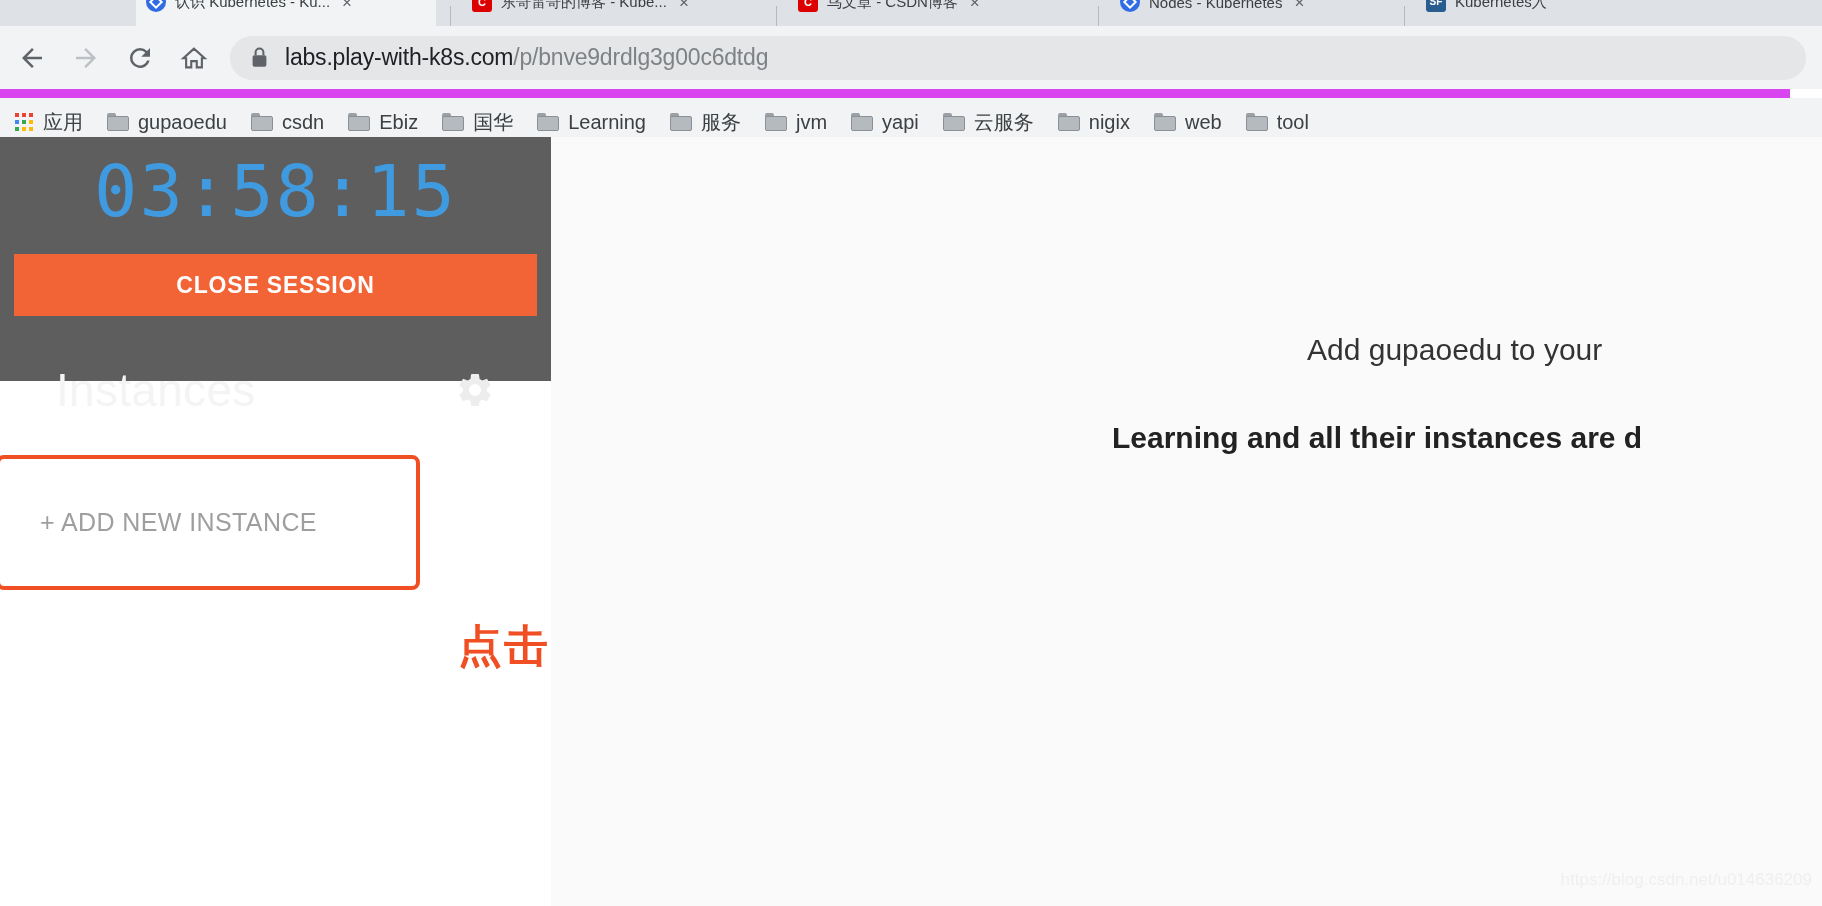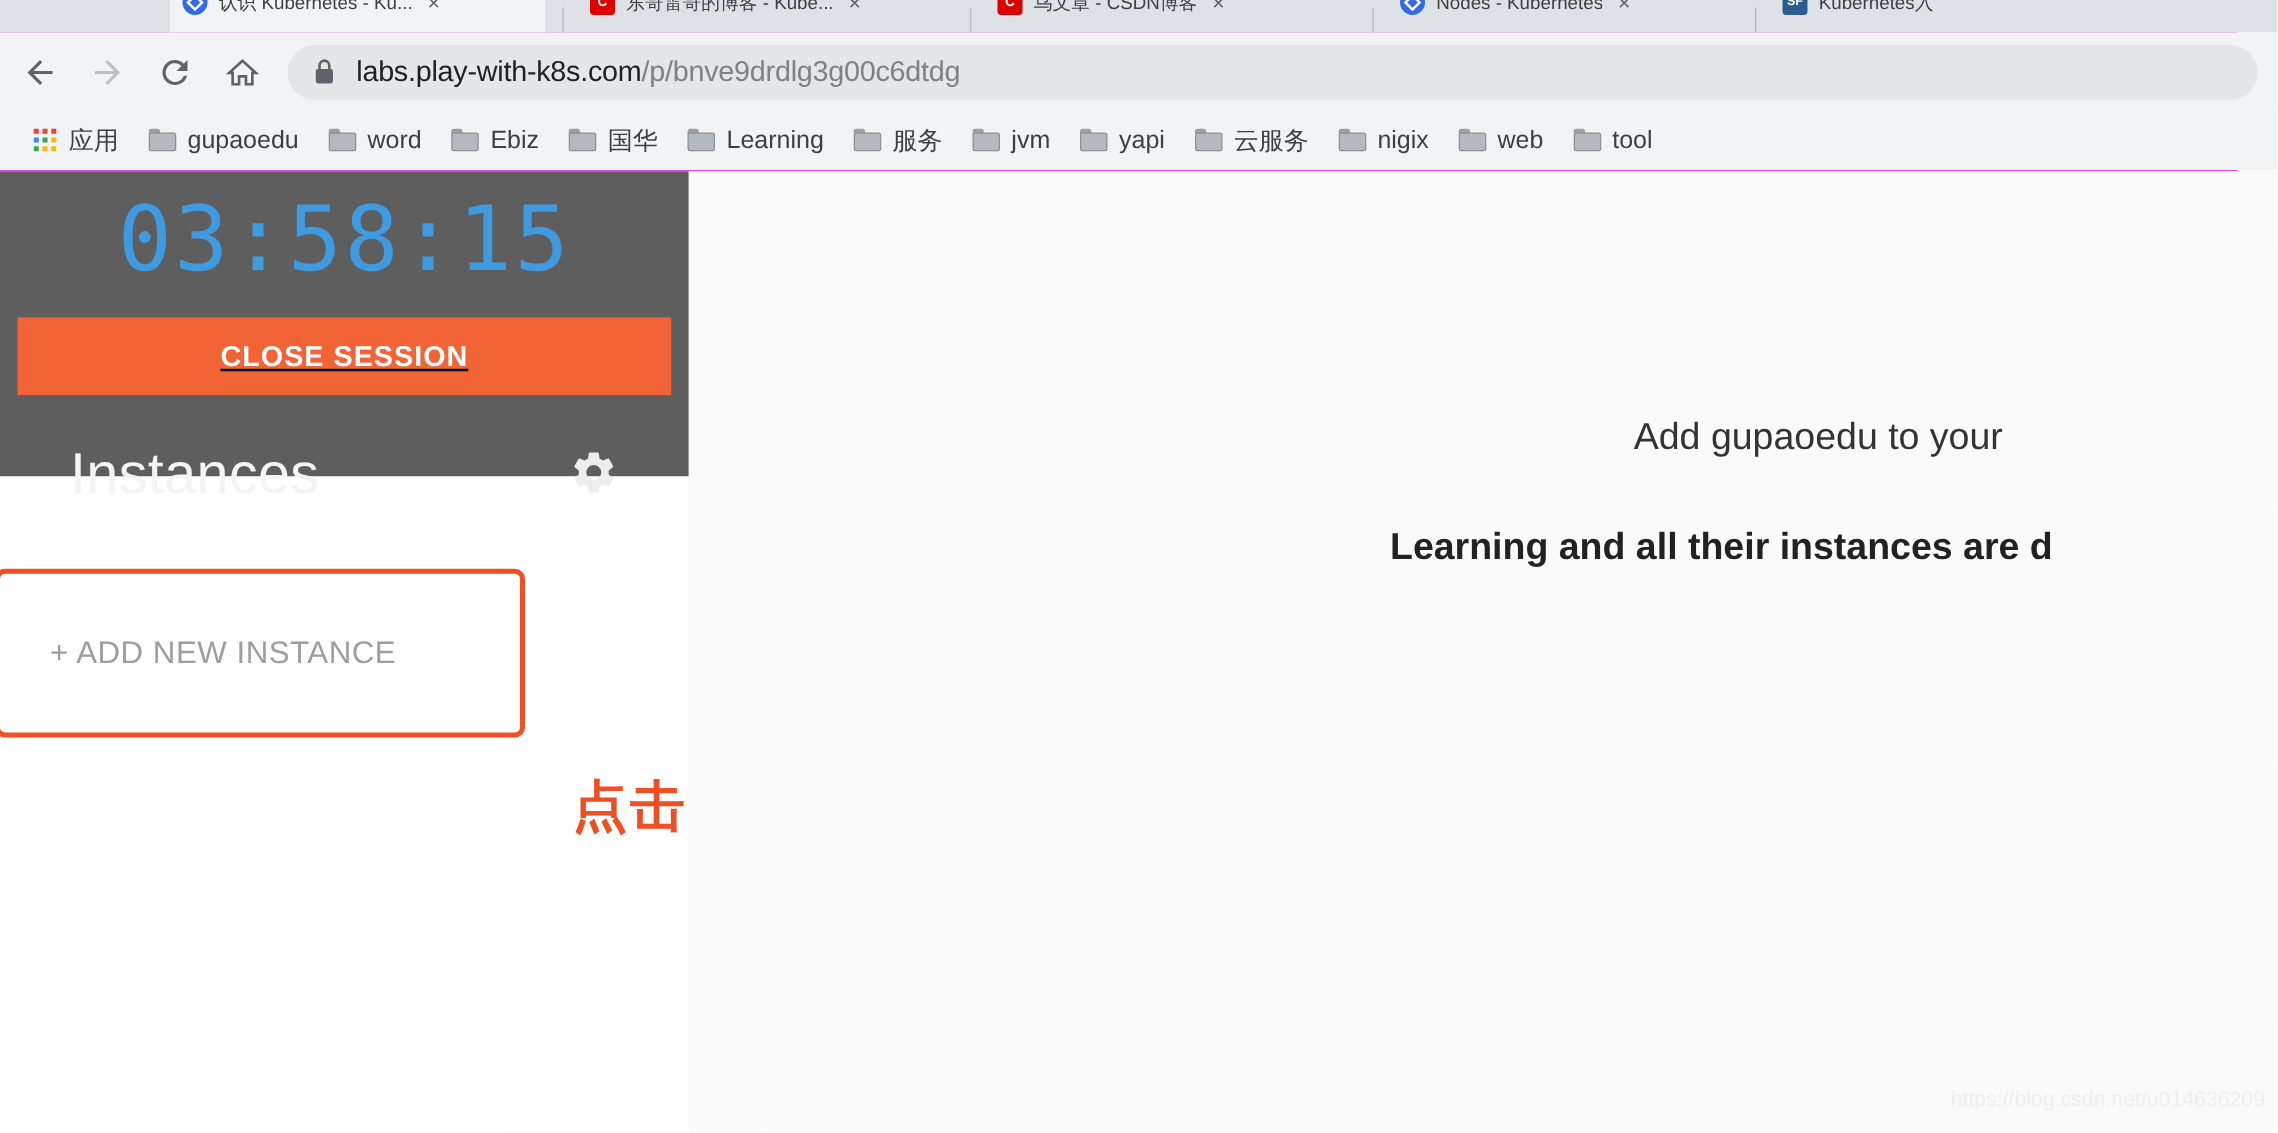--- a/index.html
+++ b/index.html
@@ -133,27 +133,27 @@
     font-size: 23px;
     color: #202124;
     white-space: nowrap;
     letter-spacing: -0.2px;
   }
   .url-text .path { color: #7f8285; }
 
   
   .bookmarks {
     position: absolute;
-    top: 88px; left: 0;
+    top: 98px; left: 0;
     width: 1822px;
     height: 48px;
     background: #f1f3f4;
     display: flex;
     align-items: center;
-    padding-left: 18px;
+    padding-left: 6px;
     box-sizing: border-box;
     overflow: hidden;
   }
   .bm {
     display: flex;
     align-items: center;
     padding: 4px 8px;
     margin-right: 8px;
     border-radius: 4px;
     white-space: nowrap;
@@ -225,31 +225,30 @@
     text-align: center;
     padding-top: 18px;
     font-family: "DejaVu Sans Mono", monospace;
     font-size: 72px;
     font-weight: 300;
     color: #3f9ae0;
     letter-spacing: 2px;
     line-height: 1;
   }
   .close-session-btn {
-    margin: 27px 14px 1px 14px;
+    margin: 27px 14px 13px 14px;
     height: 62px;
     background: #f26436;
     display: flex;
     align-items: center;
     justify-content: center;
     border: none;
     width: calc(100% - 28px);
     box-sizing: border-box;
     cursor: pointer;
-    text-decoration: underline;
   }
   .close-session-label {
     color: #fdfdfd;
     font-size: 23px;
     font-weight: bold;
     letter-spacing: 0.8px;
   }
   .instances-row {
     display: flex;
     align-items: center;
@@ -442,21 +441,21 @@
         <span class="bm-label">应用</span>
       </div>
 
       <div class="bm">
         <span class="folder-icon"></span>
         <span class="bm-label">gupaoedu</span>
       </div>
 
       <div class="bm">
         <span class="folder-icon"></span>
-        <span class="bm-label">word</span>
+        <span class="bm-label">csdn</span>
       </div>
 
       <div class="bm">
         <span class="folder-icon"></span>
         <span class="bm-label">Ebiz</span>
       </div>
 
       <div class="bm">
         <span class="folder-icon"></span>
         <span class="bm-label">国华</span>

